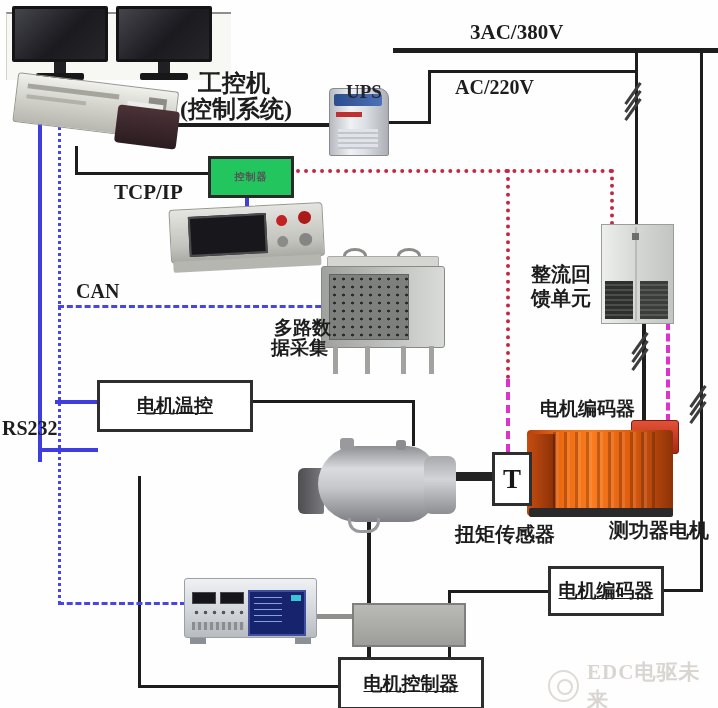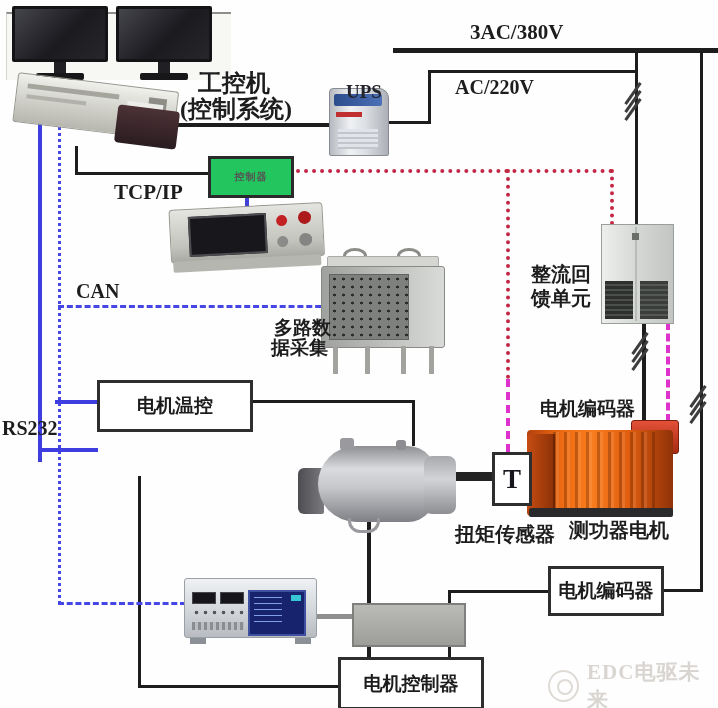--- a/index.html
+++ b/index.html
@@ -7,21 +7,21 @@
     position:relative;width:718px;height:708px;background:#fefefe;overflow:hidden;
     font-family:"Liberation Serif","DejaVu Serif",serif;color:#1b1b1b;
   }
   
   .ln{position:absolute;z-index:1;}
   .lbl{position:absolute;z-index:4;white-space:nowrap;font-weight:600;color:#1d1d1d;}
   .lbl.b{font-weight:700;}
   .box{
     position:absolute;z-index:3;background:#fff;border:3px solid #2e2e2e;
     display:flex;align-items:center;justify-content:center;
-    font-weight:700;font-size:19px;color:#1c1c1c;
+    font-weight:700;font-size:19px;color:#1c1c1c;text-decoration:underline;
   }
   .hash{position:absolute;z-index:2;}
   .hash span{display:block;width:26px;height:3px;background:#3d3d3d;transform:rotate(-55deg);margin-bottom:5px;}
   
   #backdrop{position:absolute;left:6px;top:12px;width:224px;height:66px;background:#f7f7f4;
     border-top:2px solid #8e8e8a;border-left:1px solid #d5d5d0;z-index:1;}
   .monitor{position:absolute;z-index:2;width:96px;}
   .monitor .screen{width:96px;height:56px;background:linear-gradient(135deg,#45454c,#1a1a1f 55%,#26262b);
     border:3px solid #141417;border-radius:2px;box-sizing:border-box;}
   .monitor .neck{width:12px;height:11px;background:#202024;margin:0 auto;}
@@ -291,20 +291,20 @@
   <div class="lbl" style="left:76px;top:280px;font-size:20px;">CAN</div>
   <div class="lbl" style="left:2px;top:385px;font-size:20px;margin-top:32px;">RS232</div>
   <div class="lbl b" style="left:180px;top:93px;font-size:24px;">(控制系统)</div>
   <div class="lbl b" style="left:198px;top:67px;font-size:24px;">工控机</div>
   <div class="lbl b" style="left:274px;top:315px;font-size:19px;">多路数</div>
   <div class="lbl b" style="left:271px;top:335px;font-size:19px;">据采集</div>
   <div class="lbl b" style="left:531px;top:261px;font-size:20px;">整流回</div>
   <div class="lbl b" style="left:531px;top:285px;font-size:20px;">馈单元</div>
   <div class="lbl b" style="left:455px;top:521px;font-size:20px;">扭矩传感器</div>
   <div class="lbl b" style="left:540px;top:396px;font-size:19px;">电机编码器</div>
-  <div class="lbl b" style="left:569px;top:517px;font-size:20px;">测功器电机</div>
+  <div class="lbl b" style="left:609px;top:517px;font-size:20px;">测功器电机</div>
 
   <div id="wm">
     <div class="logo"></div>
     <div class="txt">EDC电驱未来</div>
   </div>
 
 </div>
 
 </body></html>

